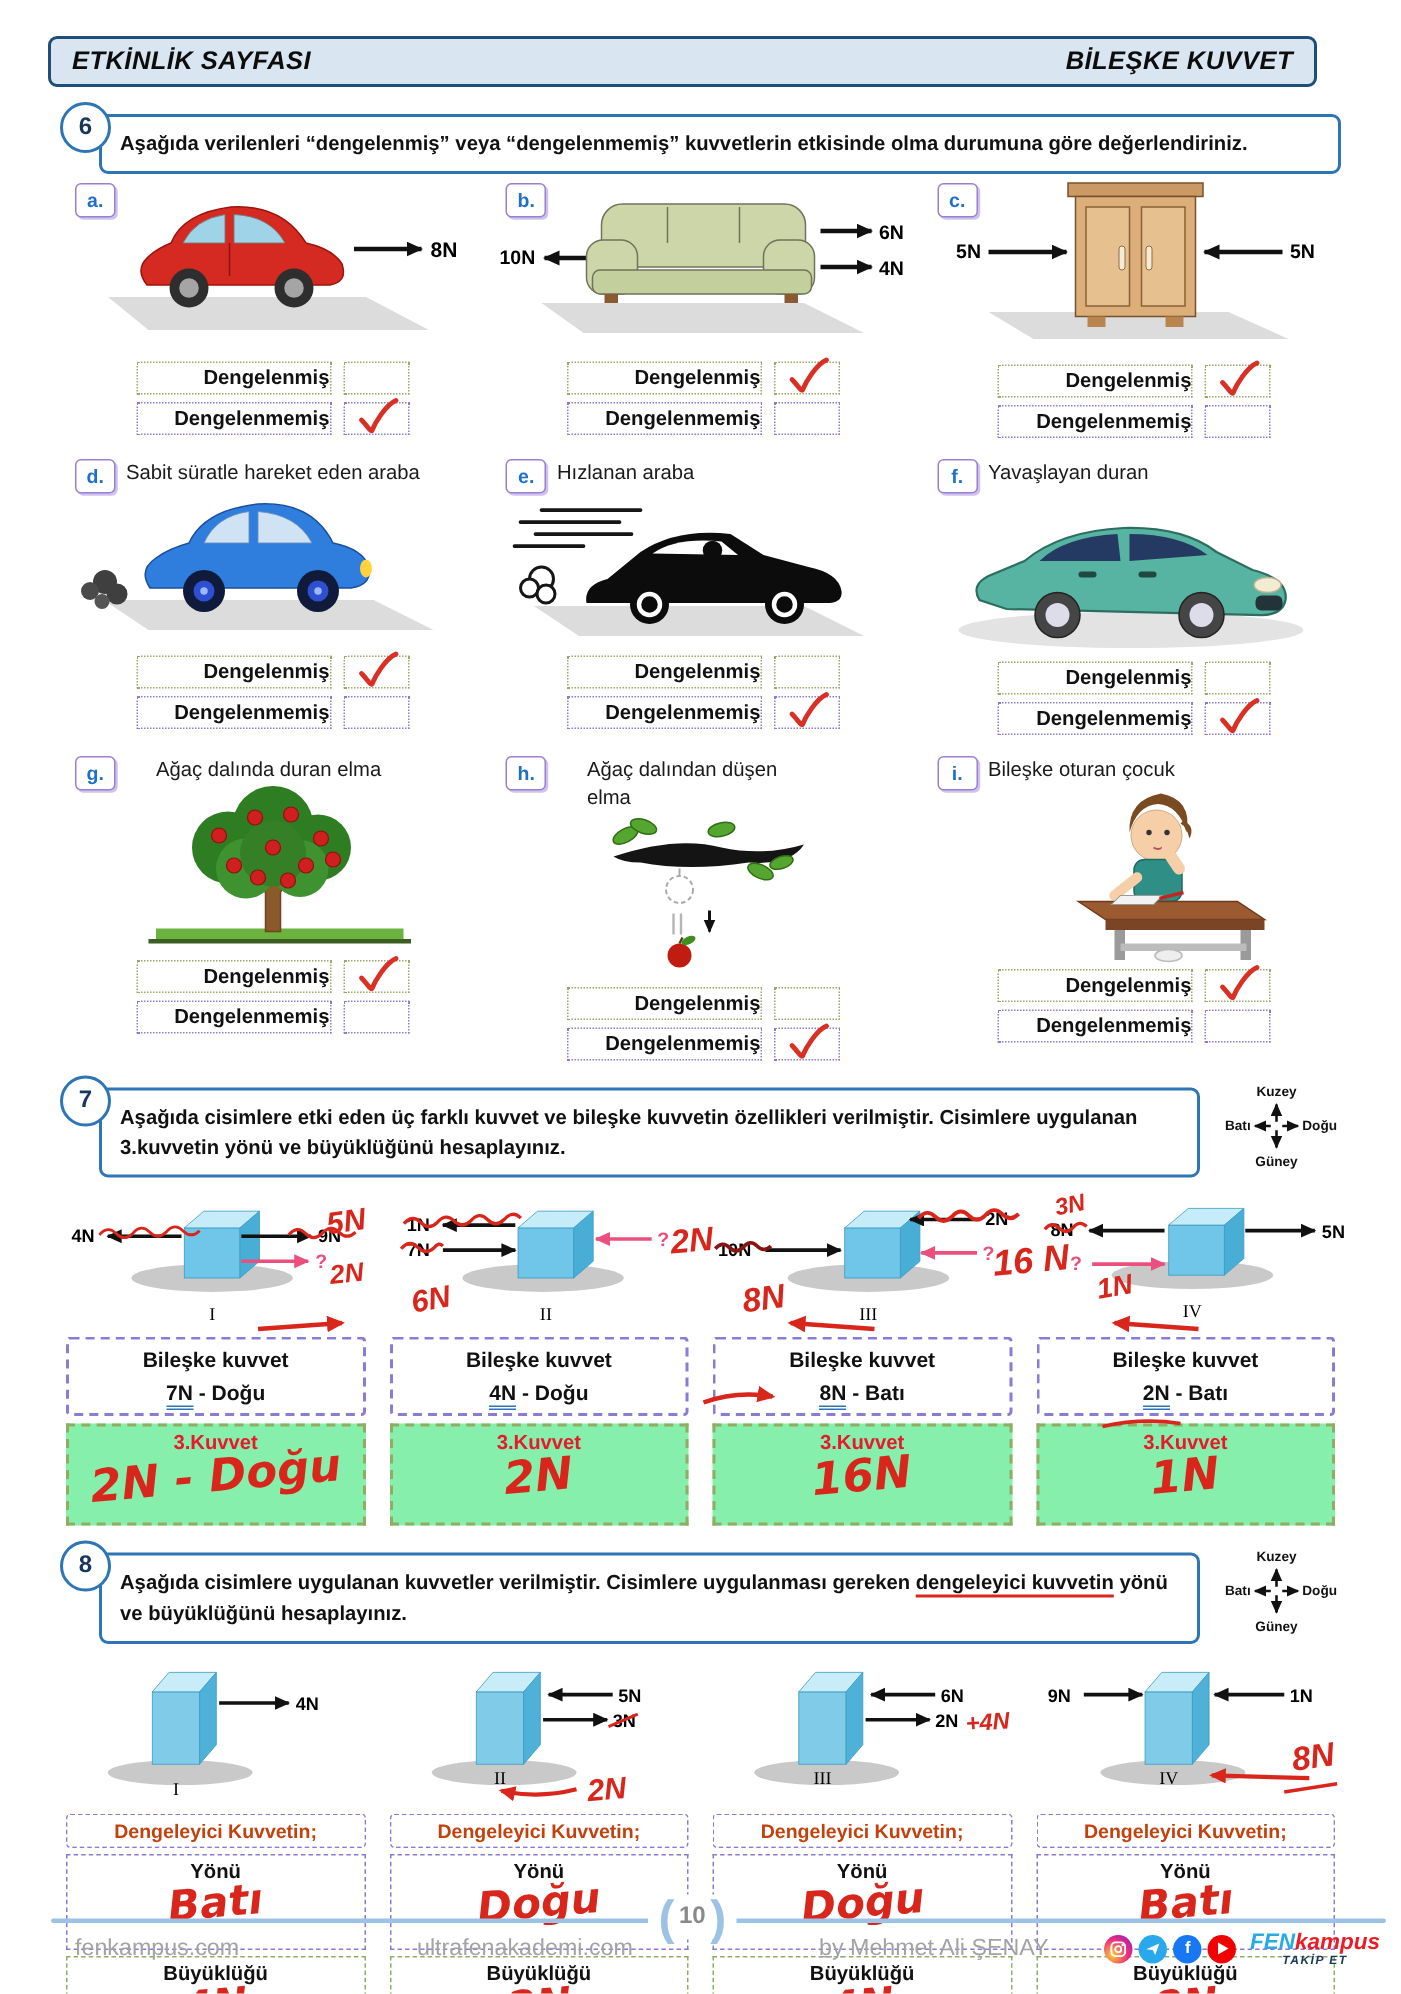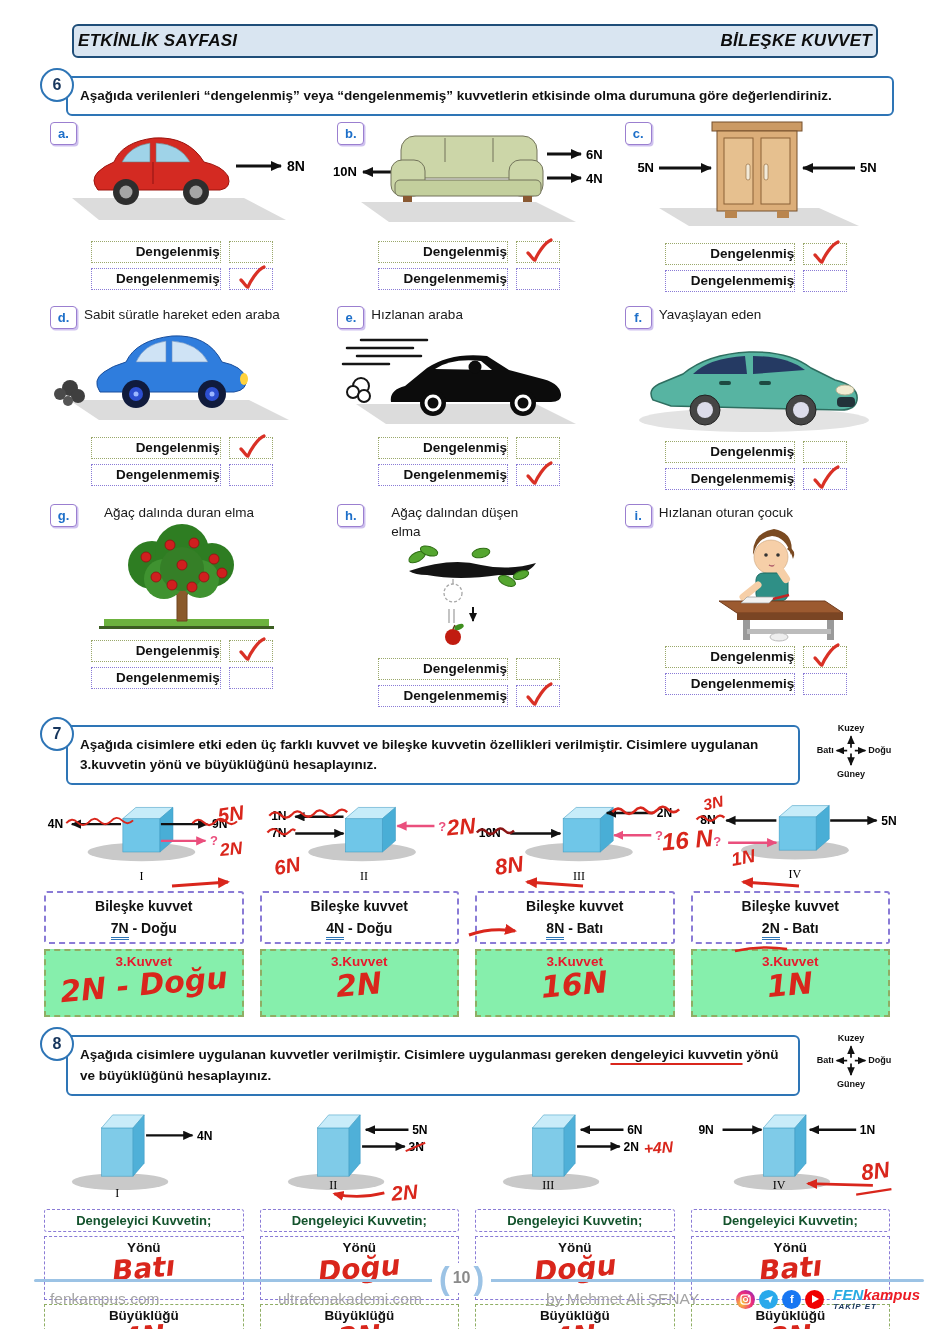--- a/index.html
+++ b/index.html
@@ -1,21 +1,21 @@
 <!DOCTYPE html>
 <html><head>
 <meta charset="utf-8">
 <style>
   * { margin:0; padding:0; box-sizing:border-box; }
   body { background:#fff; font-family:"Liberation Sans", sans-serif; color:#111; }
   .page { width:934px; height:1329px; margin:0 auto; position:relative; background:#fff; overflow:hidden; }
 
   
-  .banner { margin:24px 56px 0 72px; background:#d9e5f1; border:2.5px solid #1f4e79; border-radius:6px;
-    display:flex; justify-content:space-between; align-items:center; padding:5px 4px; }
+  .banner { margin:24px 56px 0 32px; background:#d9e5f1; border:2.5px solid #1f4e79; border-radius:6px;
+    display:flex; justify-content:space-between; align-items:center; padding:5px 14px; }
   .banner span { font-style:italic; font-weight:800; font-size:17px; letter-spacing:.3px; color:#0d0d0d; }
 
   
   .qhead { display:flex; align-items:flex-start; margin:10px 40px 0 40px; }
   .qnum { width:34px; height:34px; flex:none; border:2px solid #2e75b6; border-radius:50%; background:#fff;
     display:flex; align-items:center; justify-content:center; font-weight:bold; font-size:16px; color:#17365d; z-index:2; }
   .qbox { flex:1; border:2px solid #2e75b6; border-radius:6px; background:#fff; padding:8px 12px;
     font-weight:bold; font-size:13.5px; line-height:1.5; margin-left:-8px; margin-top:8px; }
   .compass { flex:none; width:86px; margin-left:8px; margin-top:4px; }
   .compass text { font-size:9.5px; font-weight:bold; fill:#111; }
@@ -54,21 +54,21 @@
   .resval { margin-top:6px; }
   .res-n { border-bottom:3px double #2e75b6; padding-bottom:1px; }
   .thirdbox { border:2px dashed #8fae64; margin-top:5px; min-height:68px; text-align:center; padding-top:3px; background:#86efac; }
   .third-label { color:#e8192c; font-weight:bold; font-size:13.5px; }
   .hw-big { font-size:30px; line-height:1.05; }
   .ann { position:absolute; z-index:3; }
 
   
   .ansrow8 { display:flex; gap:16px; margin:4px 44px 0 44px; }
   .col8 { flex:1; }
-  .dk-title { border:1.8px dashed #8a7bd6; border-radius:3px; text-align:center; color:#14532d; font-weight:bold; font-size:13px; padding:3px 0; background:#fff; }
+  .dk-title { border:1.8px dashed #8a7bd6; border-radius:3px; text-align:center; color:#c2410c; font-weight:bold; font-size:13px; padding:3px 0; background:#fff; }
   .dk-box { margin-top:4px; text-align:center; padding-top:3px; background:#fff; }
   .p-d { border:1.8px dashed #8a7bd6; height:64px; }
   .g-d { border:1.8px dashed #8fae64; height:66px; }
   .dk-label { font-weight:bold; font-size:13.5px; color:#111; }
   .hw-ans { font-size:28px; line-height:1; }
 
   .hw-underline { text-decoration:underline; text-decoration-color:#d9261c; text-decoration-thickness:2px; text-underline-offset:4px; }
 
   
   .footer { position:absolute; bottom:6px; left:0; right:0; height:52px; }
@@ -85,21 +85,21 @@
   .socials { display:flex; align-items:center; gap:4px; }
   .sicon { width:19px; height:19px; border-radius:50%; display:inline-flex; align-items:center; justify-content:center; color:#fff; font-size:11px; font-weight:bold; }
   .ig { background:radial-gradient(circle at 30% 70%, #f9ce34, #ee2a7b 55%, #6228d7); }
   .tg { background:#29a9eb; }
   .fb { background:#1877f2; }
   .yt { background:#f00000; }
   .yt-tri { width:0; height:0; border-left:7px solid #fff; border-top:4.5px solid transparent; border-bottom:4.5px solid transparent; margin-left:2px; }
   .brand { margin-left:5px; line-height:1; text-align:left; }
   .brand-top { font-size:15px; font-weight:800; font-style:italic; }
   .fen { color:#29abe2; } .kampus { color:#ed1c24; }
-  .tagline { font-size:8px; font-weight:bold; font-style:italic; color:#17365d; letter-spacing:1px; margin-top:1px; }
+  .tagline { font-size:8px; font-weight:bold; font-style:italic; color:#17365d; letter-spacing:1px; margin-top:1px;text-align:center; }
 </style>
 </head>
 <body>
 
 <svg width="0" height="0" style="position:absolute">
   <defs>
     <marker id="mkb" markerUnits="userSpaceOnUse" markerWidth="12" markerHeight="11" refX="10" refY="5" orient="auto">
         <path d="M0,0 L11,5 L0,10 Z" fill="#111"></path>
       </marker>
     <marker id="mkp" markerUnits="userSpaceOnUse" markerWidth="12" markerHeight="11" refX="10" refY="5" orient="auto">
@@ -324,21 +324,21 @@
             <svg class="tick" width="32" height="32" viewBox="0 0 32 32">
                 <path d="M5 17 C9 21 11 25 12 24 C14 19 21 7 28 4" stroke="#d93025" stroke-width="3.2" fill="none" stroke-linecap="round"></path>
               </svg>
           </div>
         </div>
       </div>
     </div>
 
     <div class="cell">
       <span class="letter-box">f.</span>
-      <div class="cell-title">Yavaşlayan eden</div>
+      <div class="cell-title">Yavaşlayan duran</div>
       <div class="illus">
         <svg width="275" height="112" viewBox="0 0 275 112">
           <ellipse cx="135" cy="96" rx="115" ry="12" fill="#e3e3e3"></ellipse>
           <g transform="translate(30,14)">
             <path d="M4 62 Q-2 52 10 46 L34 36 Q58 16 100 14 Q140 13 162 30 L186 42 Q210 48 208 62 Q206 72 192 72 L22 68 Z" fill="#57b4a2" stroke="#2e6e60" stroke-width="1.5"></path>
             <path d="M44 36 Q60 20 96 18 L98 36 Z" fill="#253a63"></path>
             <path d="M104 18 Q138 18 156 32 L104 36 Z" fill="#253a63"></path>
             <rect x="70" y="43" width="12" height="4" rx="2" fill="#1e4a42"></rect>
               <rect x="110" y="43" width="12" height="4" rx="2" fill="#1e4a42"></rect>
             <ellipse cx="196" cy="52" rx="9" ry="5" fill="#f2ecd2" stroke="#b9b193"></ellipse>
@@ -448,21 +448,21 @@
             <svg class="tick" width="32" height="32" viewBox="0 0 32 32">
                 <path d="M5 17 C9 21 11 25 12 24 C14 19 21 7 28 4" stroke="#d93025" stroke-width="3.2" fill="none" stroke-linecap="round"></path>
               </svg>
           </div>
         </div>
       </div>
     </div>
 
     <div class="cell">
       <span class="letter-box">i.</span>
-      <div class="cell-title">Hızlanan oturan çocuk</div>
+      <div class="cell-title">Bileşke oturan çocuk</div>
       <div class="illus">
         <svg width="275" height="118" viewBox="0 0 275 118">
           <circle cx="152" cy="34" r="17" fill="#f6cfa8" stroke="#caa27a" stroke-width="0.6"></circle>
           <path d="M134 32 Q133 10 155 6 Q176 10 172 32 Q167 14 153 13 Q139 14 134 32 Z" fill="#7a4a21"></path>
           <path d="M170 24 Q178 28 174 36 Q172 28 168 26 Z" fill="#7a4a21"></path>
           <circle cx="147" cy="32" r="1.8" fill="#333"></circle>
             <circle cx="159" cy="32" r="1.8" fill="#333"></circle>
           <path d="M150 42 Q153 44 156 42" stroke="#a56" fill="none" stroke-width="1.3"></path>
           <rect x="137" y="50" width="32" height="28" rx="7" fill="#2f8f86" stroke="#1d6b63"></rect>
           <line x1="167" y1="56" x2="159" y2="44" stroke="#f6cfa8" stroke-width="8" stroke-linecap="round"></line>

